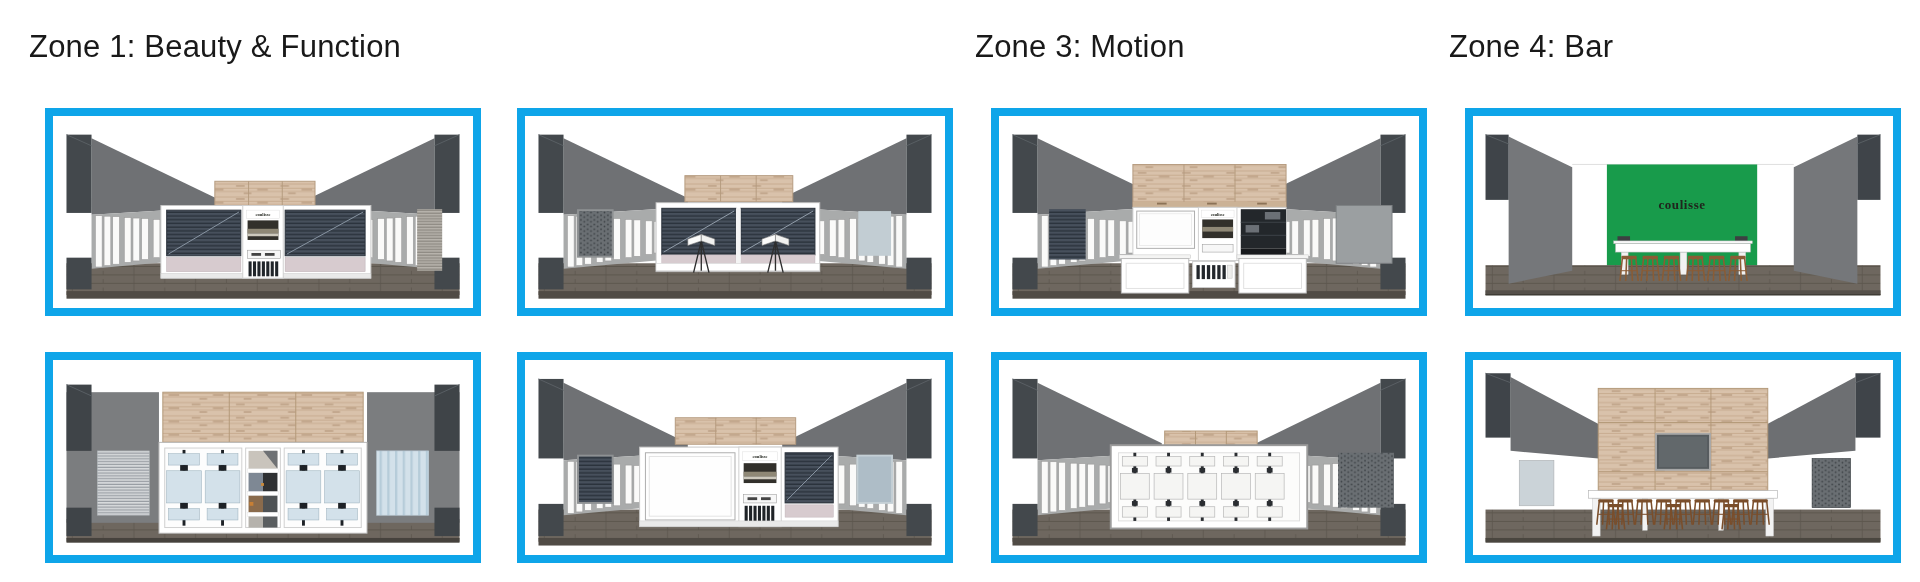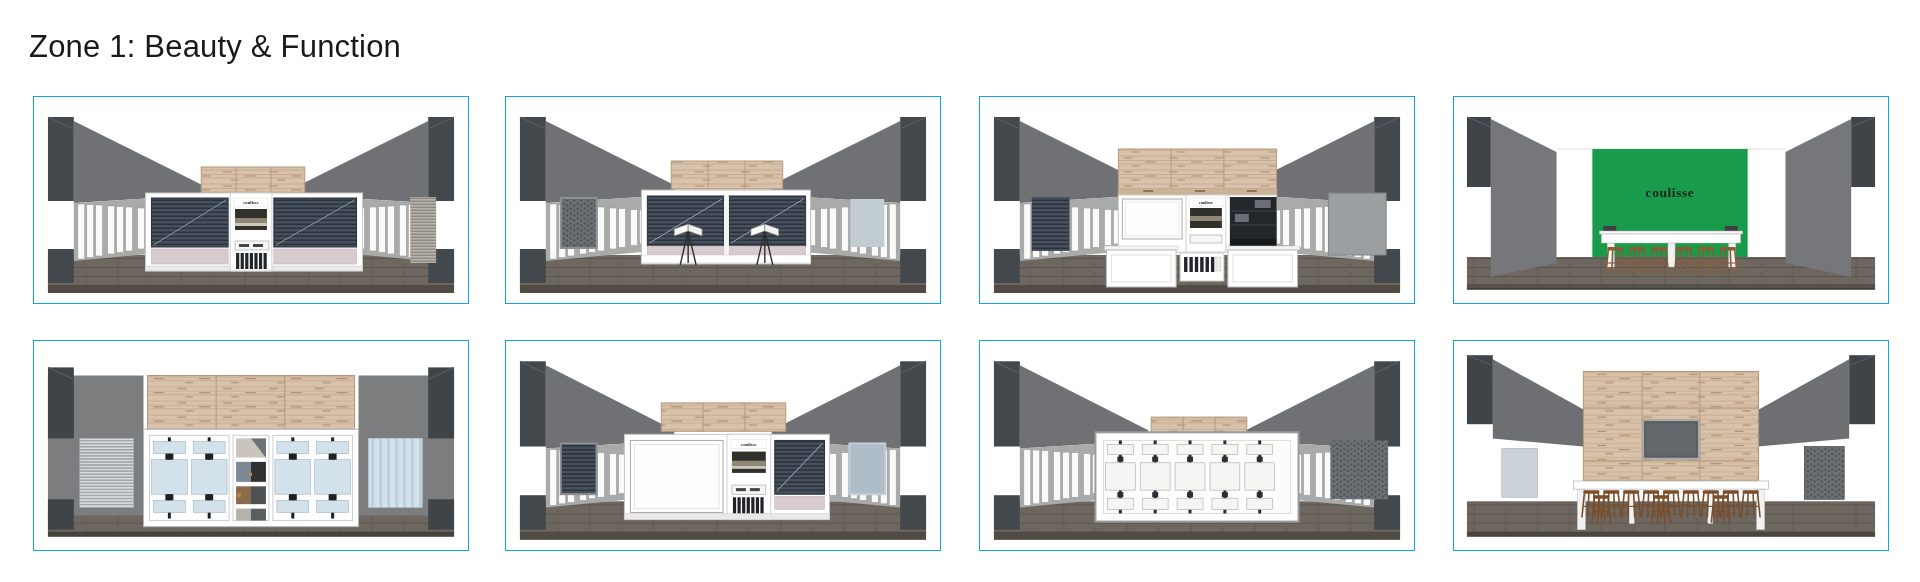--- a/index.html
+++ b/index.html
@@ -1,21 +1,21 @@
 <!DOCTYPE html>
 <html><head>
 <meta charset="utf-8">
 <style>
   html,body{margin:0;padding:0;background:#ffffff;}
   .board{position:relative;width:1920px;height:582px;background:#ffffff;
          font-family:"Liberation Sans",sans-serif;overflow:hidden;}
   .zone-title{position:absolute;top:30px;font-size:31px;line-height:1.1;
          color:#191919;letter-spacing:.2px;font-weight:400;white-space:nowrap;}
   .c1{left:29px}.c2{left:501px}.c3{left:975px}.c4{left:1449px}
-  figure.panel{margin:4px;position:absolute;width:436px;border:1px solid #0ea5e9;
+  figure.panel{margin:16px;position:absolute;width:436px;border:8px solid #0ea5e9;
          background:#fff;box-sizing:border-box;}
   .r1{top:92px;height:208px}.r2{top:336px;height:211px}
   figure.panel svg{display:block;width:100%;height:100%;}
   svg.defs{position:absolute;width:0;height:0;}
   text.logo-sm{font-family:"Liberation Serif",serif;font-weight:bold;fill:#23261f;}
   text.logo-lg{font-family:"Liberation Serif",serif;font-weight:bold;fill:#20251d;letter-spacing:.6px;}
 </style>
 </head>
 <body>
 
@@ -100,20 +100,22 @@
       <g id="roomE">
         <rect x="14" y="168" width="408" height="24" fill="url(#pfloor)"></rect>
         <rect x="14" y="188" width="408" height="5" fill="#46423D"></rect>
         <use href="#halfE"></use>
         <use href="#halfE" transform="translate(436,0) scale(-1,1)"></use>
       </g>
     </defs>
   </svg>
 
   <div class="zone-title c1">Zone 1: Beauty &amp; Function</div>
+  <div class="zone-title c3">Zone 3: Motion</div>
+  <div class="zone-title c4">Zone 4: Bar</div>
 
   <figure class="panel r1 c1">
     <svg viewBox="0 0 436 206" preserveAspectRatio="none">
       <use href="#roomP"></use>
       <rect x="378" y="100" width="26" height="66" fill="url(#pleat)"></rect>
       <g>
         <rect x="168" y="70" width="104" height="26" fill="url(#wood)" stroke="#B49A7E"></rect>
         <path d="M203,70 V96 M238,70 V96" stroke="#B49A7E"></path>
       </g>
       <g>

